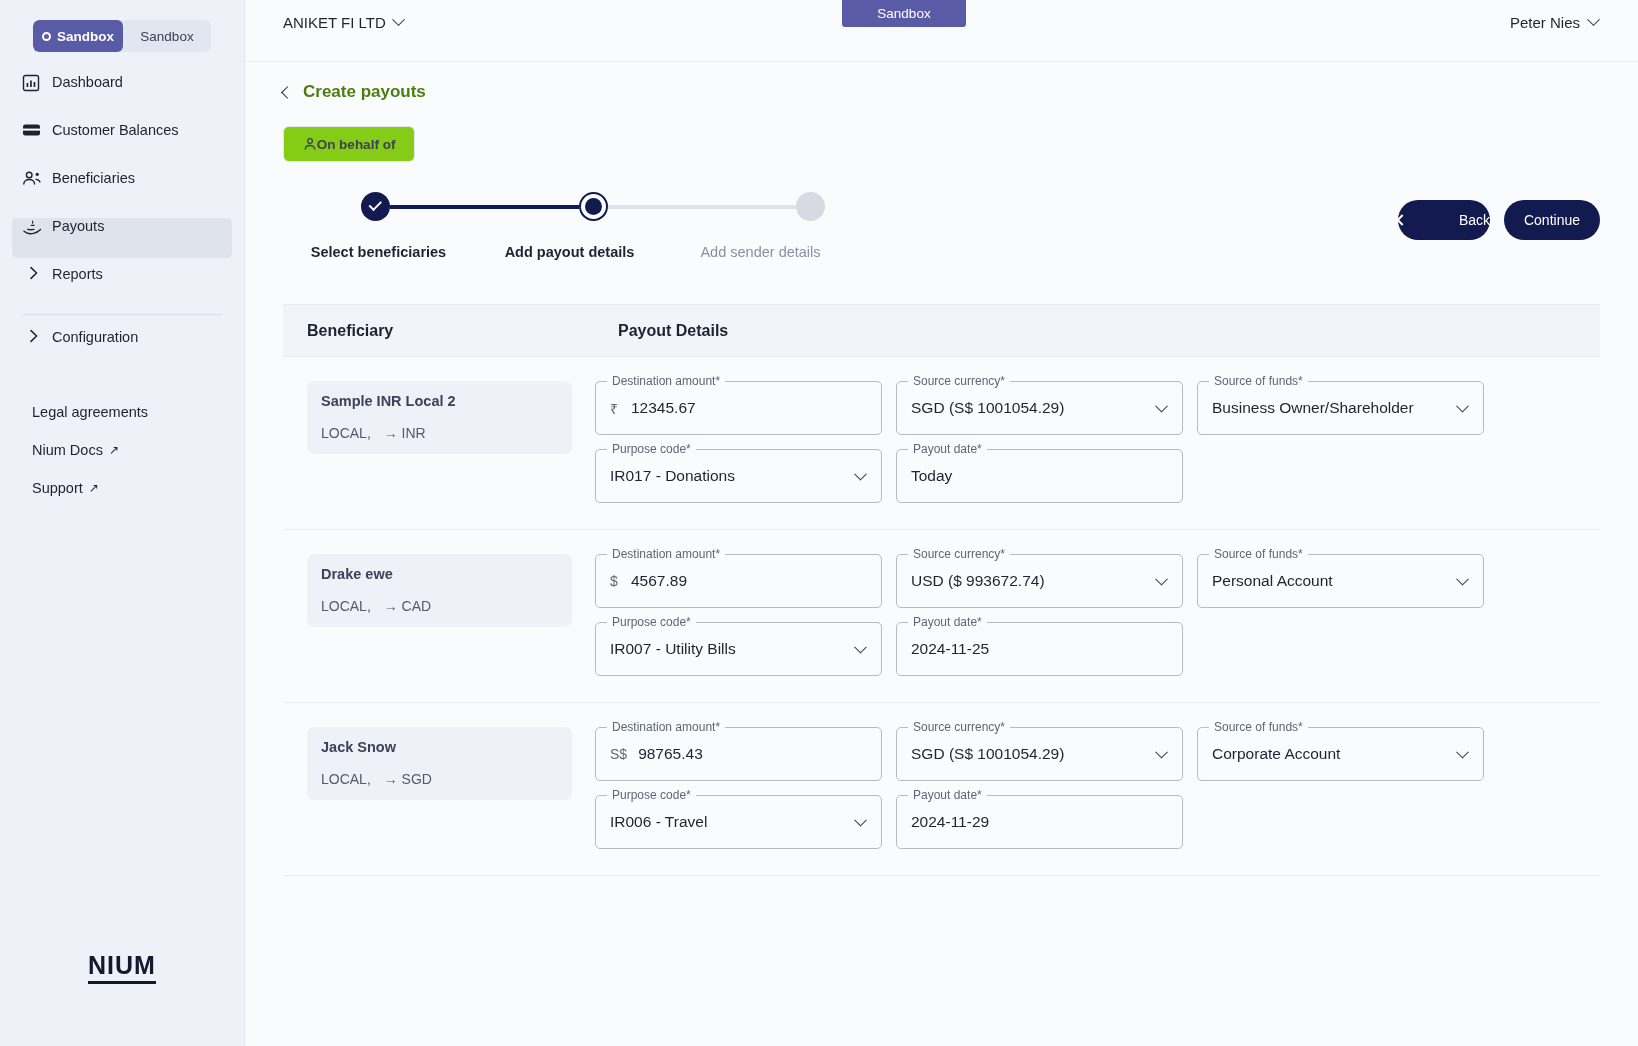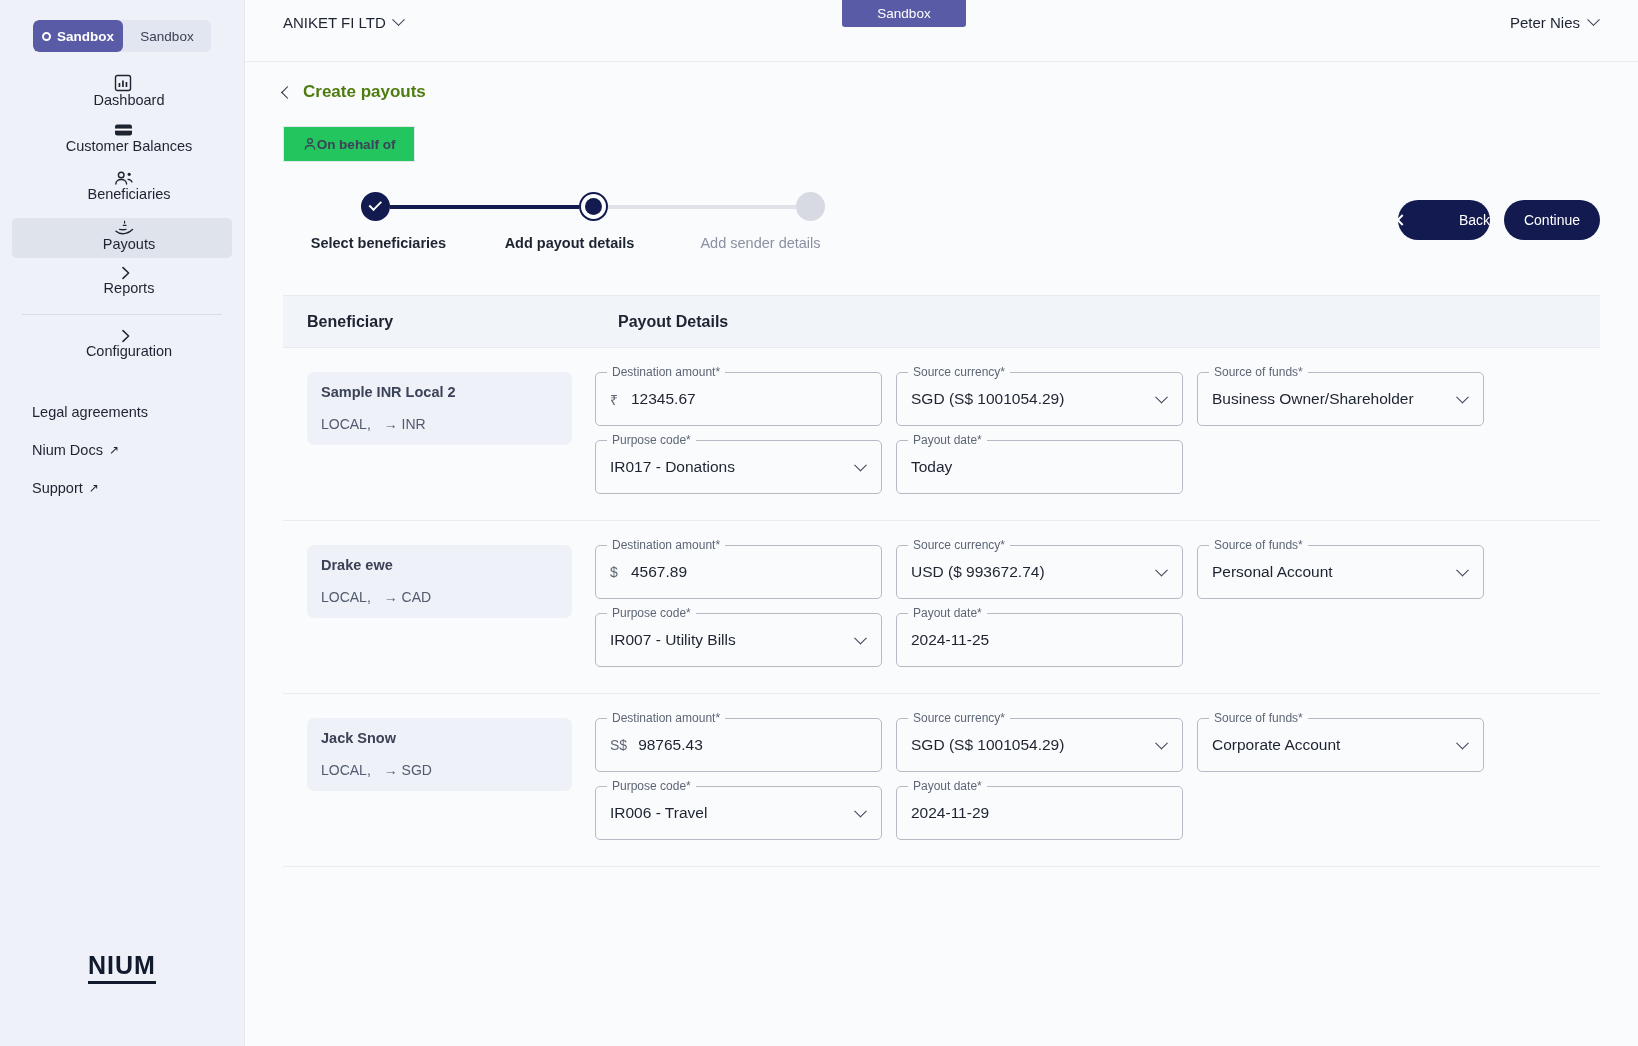--- a/index.html
+++ b/index.html
@@ -43,26 +43,25 @@
     display: inline-block;
   }
   .env-other {
     flex: 1; text-align: center;
     font-size: 13.5px; color: #3c4257;
   }
 
   .nav { margin-top: 22px; }
   .nav-item {
     height: 40px; margin: 0 12px 8px 12px;
-    display: flex; align-items: center;
+    display: flex; align-items: flex-start;
     padding-left: 10px;
     border-radius: 5px;
     color: #1d2330; font-size: 14.5px;
     cursor: pointer;
-    flex-direction: column;
   }
   .nav-item.active { background: #dfe3ec; }
   .nav-item .ico { width: 26px; display: flex; align-items: center; justify-content: flex-start; }
   .nav-item .lbl { margin-left: 4px; }
   .nav-item.sub .ico { padding-left: 7px; }
 
   .nav-sep {
     height: 1px; background: #d8dde8;
     margin: 8px 22px 14px 22px;
   }
@@ -132,22 +131,22 @@
   .crumb-back {
     display: inline-block; width: 9px; height: 9px;
     border-left: 1.8px solid #1d2330;
     border-bottom: 1.8px solid #1d2330;
     transform: rotate(45deg);
   }
 
   .obo-btn {
     margin-top: 24px;
     height: 36px; width: 132px;
-    background: #22c55e; border: 1px solid #e2e6ef;
-    border-radius: 0;
+    background: #84cc16; border: 1px solid #e2e6ef;
+    border-radius: 6px;
     display: flex; align-items: center; justify-content: center;
     font-size: 13.5px; font-weight: 700; color: #3c4257;
     cursor: pointer;
   }
 
   
   .stepper-row { display: flex; align-items: flex-start; margin-top: 30px; }
   .stepper { position: relative; width: 620px; }
   .steps { display: flex; align-items: center; padding: 0 78px; }
   .node { width: 29px; height: 29px; border-radius: 50%; flex: 0 0 29px; position: relative; }
@@ -159,21 +158,21 @@
   }
   .node.current {
     background: #fff; border: 2.4px solid #131a4f;
     display: flex; align-items: center; justify-content: center;
   }
   .node.current .inner { width: 17px; height: 17px; border-radius: 50%; background: #131a4f; }
   .node.todo { background: #d7dae2; }
   .bar { height: 4px; flex: 1; }
   .bar.done { background: #131a4f; }
   .bar.todo { background: #dfe2e8; }
-  .step-labels { display: flex; margin-top: 14px; }
+  .step-labels { display: flex; margin-top: 23px; }
   .step-label { text-align: center; font-size: 14.5px; color: #8a90a0; width: 191px; }
   .step-label.act { color: #1d2330; font-weight: 700; }
 
   .nav-btns { margin-left: auto; display: flex; gap: 14px; margin-top: 8px; }
   .btn {
     height: 40px; border-radius: 20px;
     background: #131a4f; color: #fff;
     display: flex; align-items: center; justify-content: center;
     gap: 9px; font-size: 14px; cursor: pointer;
     border: none;

